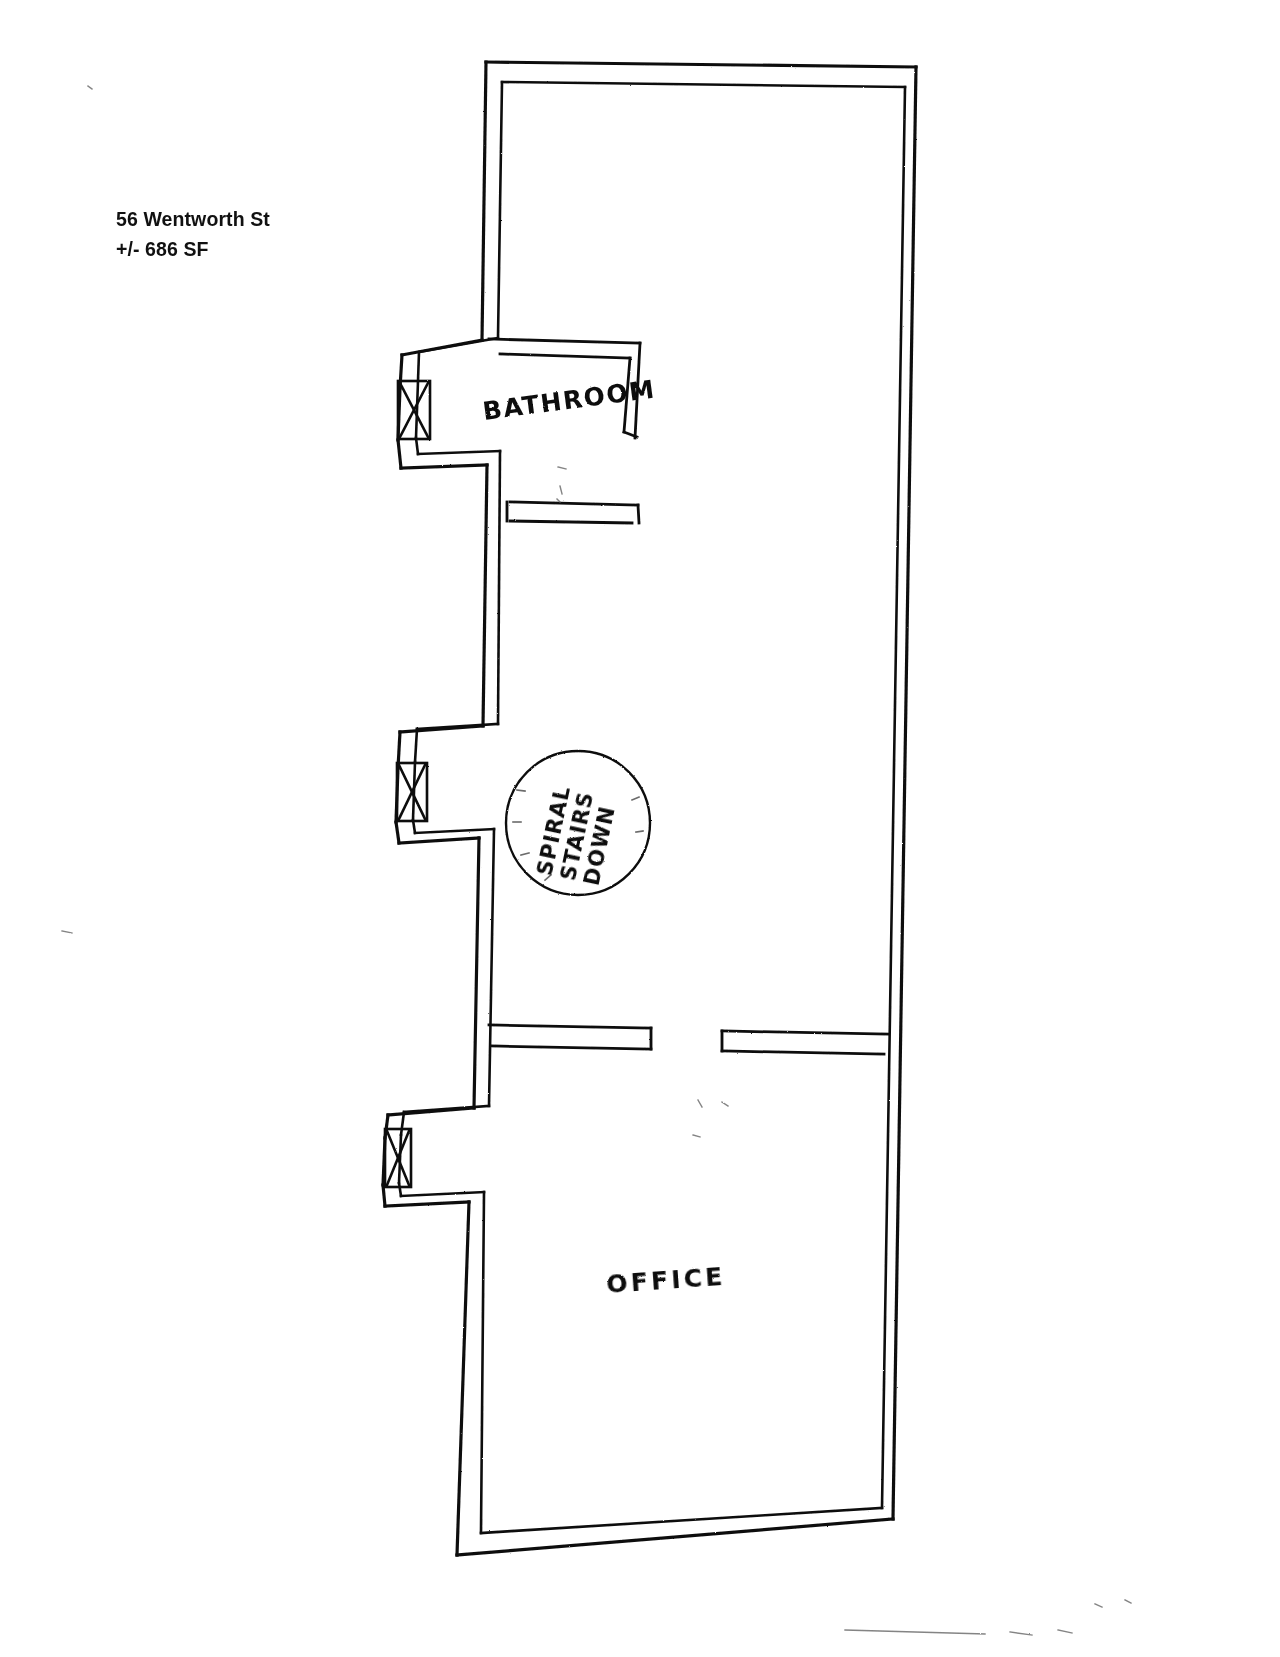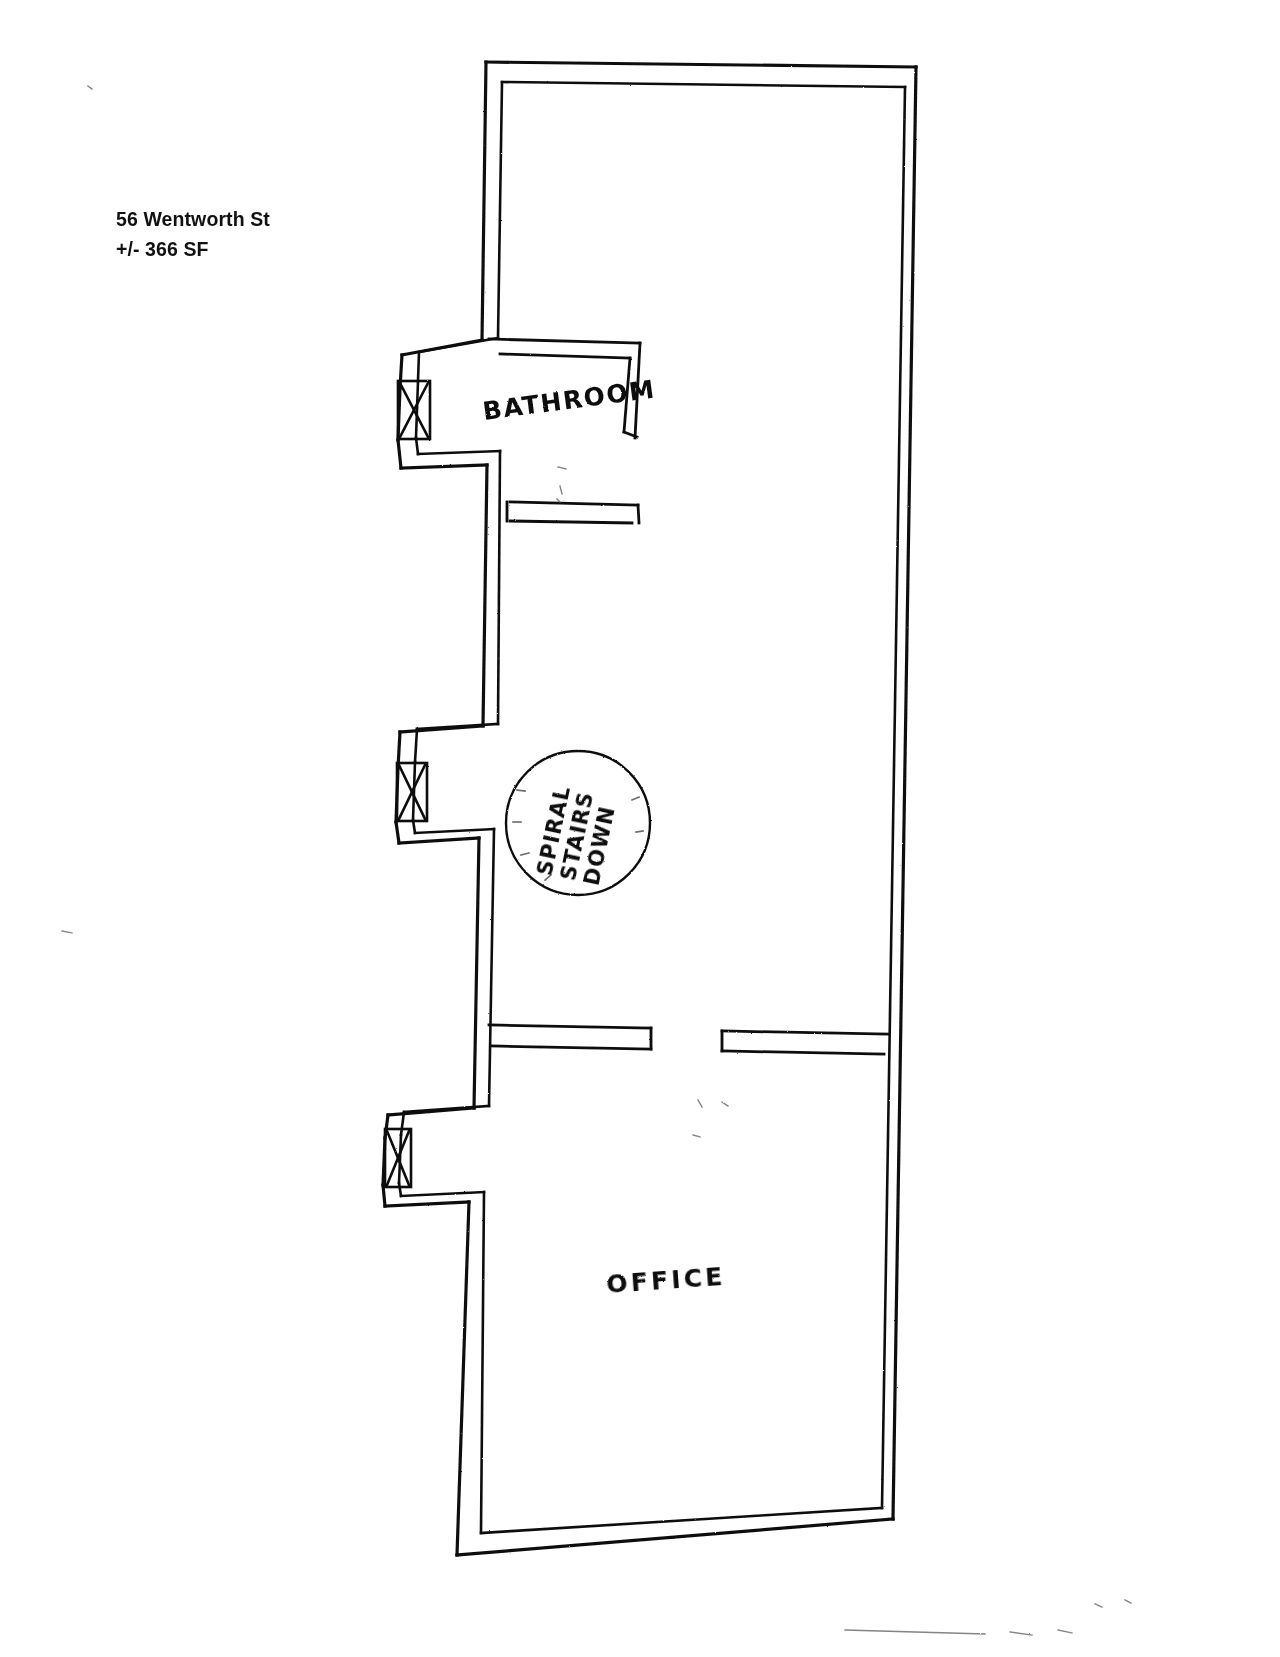--- a/index.html
+++ b/index.html
@@ -54,21 +54,21 @@
     fill: #0d0d0d;
   }
 </style>
 </head>
 <body>
 
 <div id="plan-sheet">
 
   <div id="title-block">
     <div>56 Wentworth St</div>
-    <div>+/- 366 SF</div>
+    <div>+/- 686 SF</div>
   </div>
 
   <svg id="plan-svg" viewBox="0 0 1280 1657" xmlns="http://www.w3.org/2000/svg">
 
     <defs>
 
       <filter id="rough" x="-5%" y="-5%" width="110%" height="110%">
         <feTurbulence type="fractalNoise" baseFrequency="0.85" numOctaves="3" seed="7" result="n"></feTurbulence>
         <feDisplacementMap in="SourceGraphic" in2="n" scale="1.5" xChannelSelector="R" yChannelSelector="G"></feDisplacementMap>
       </filter>

